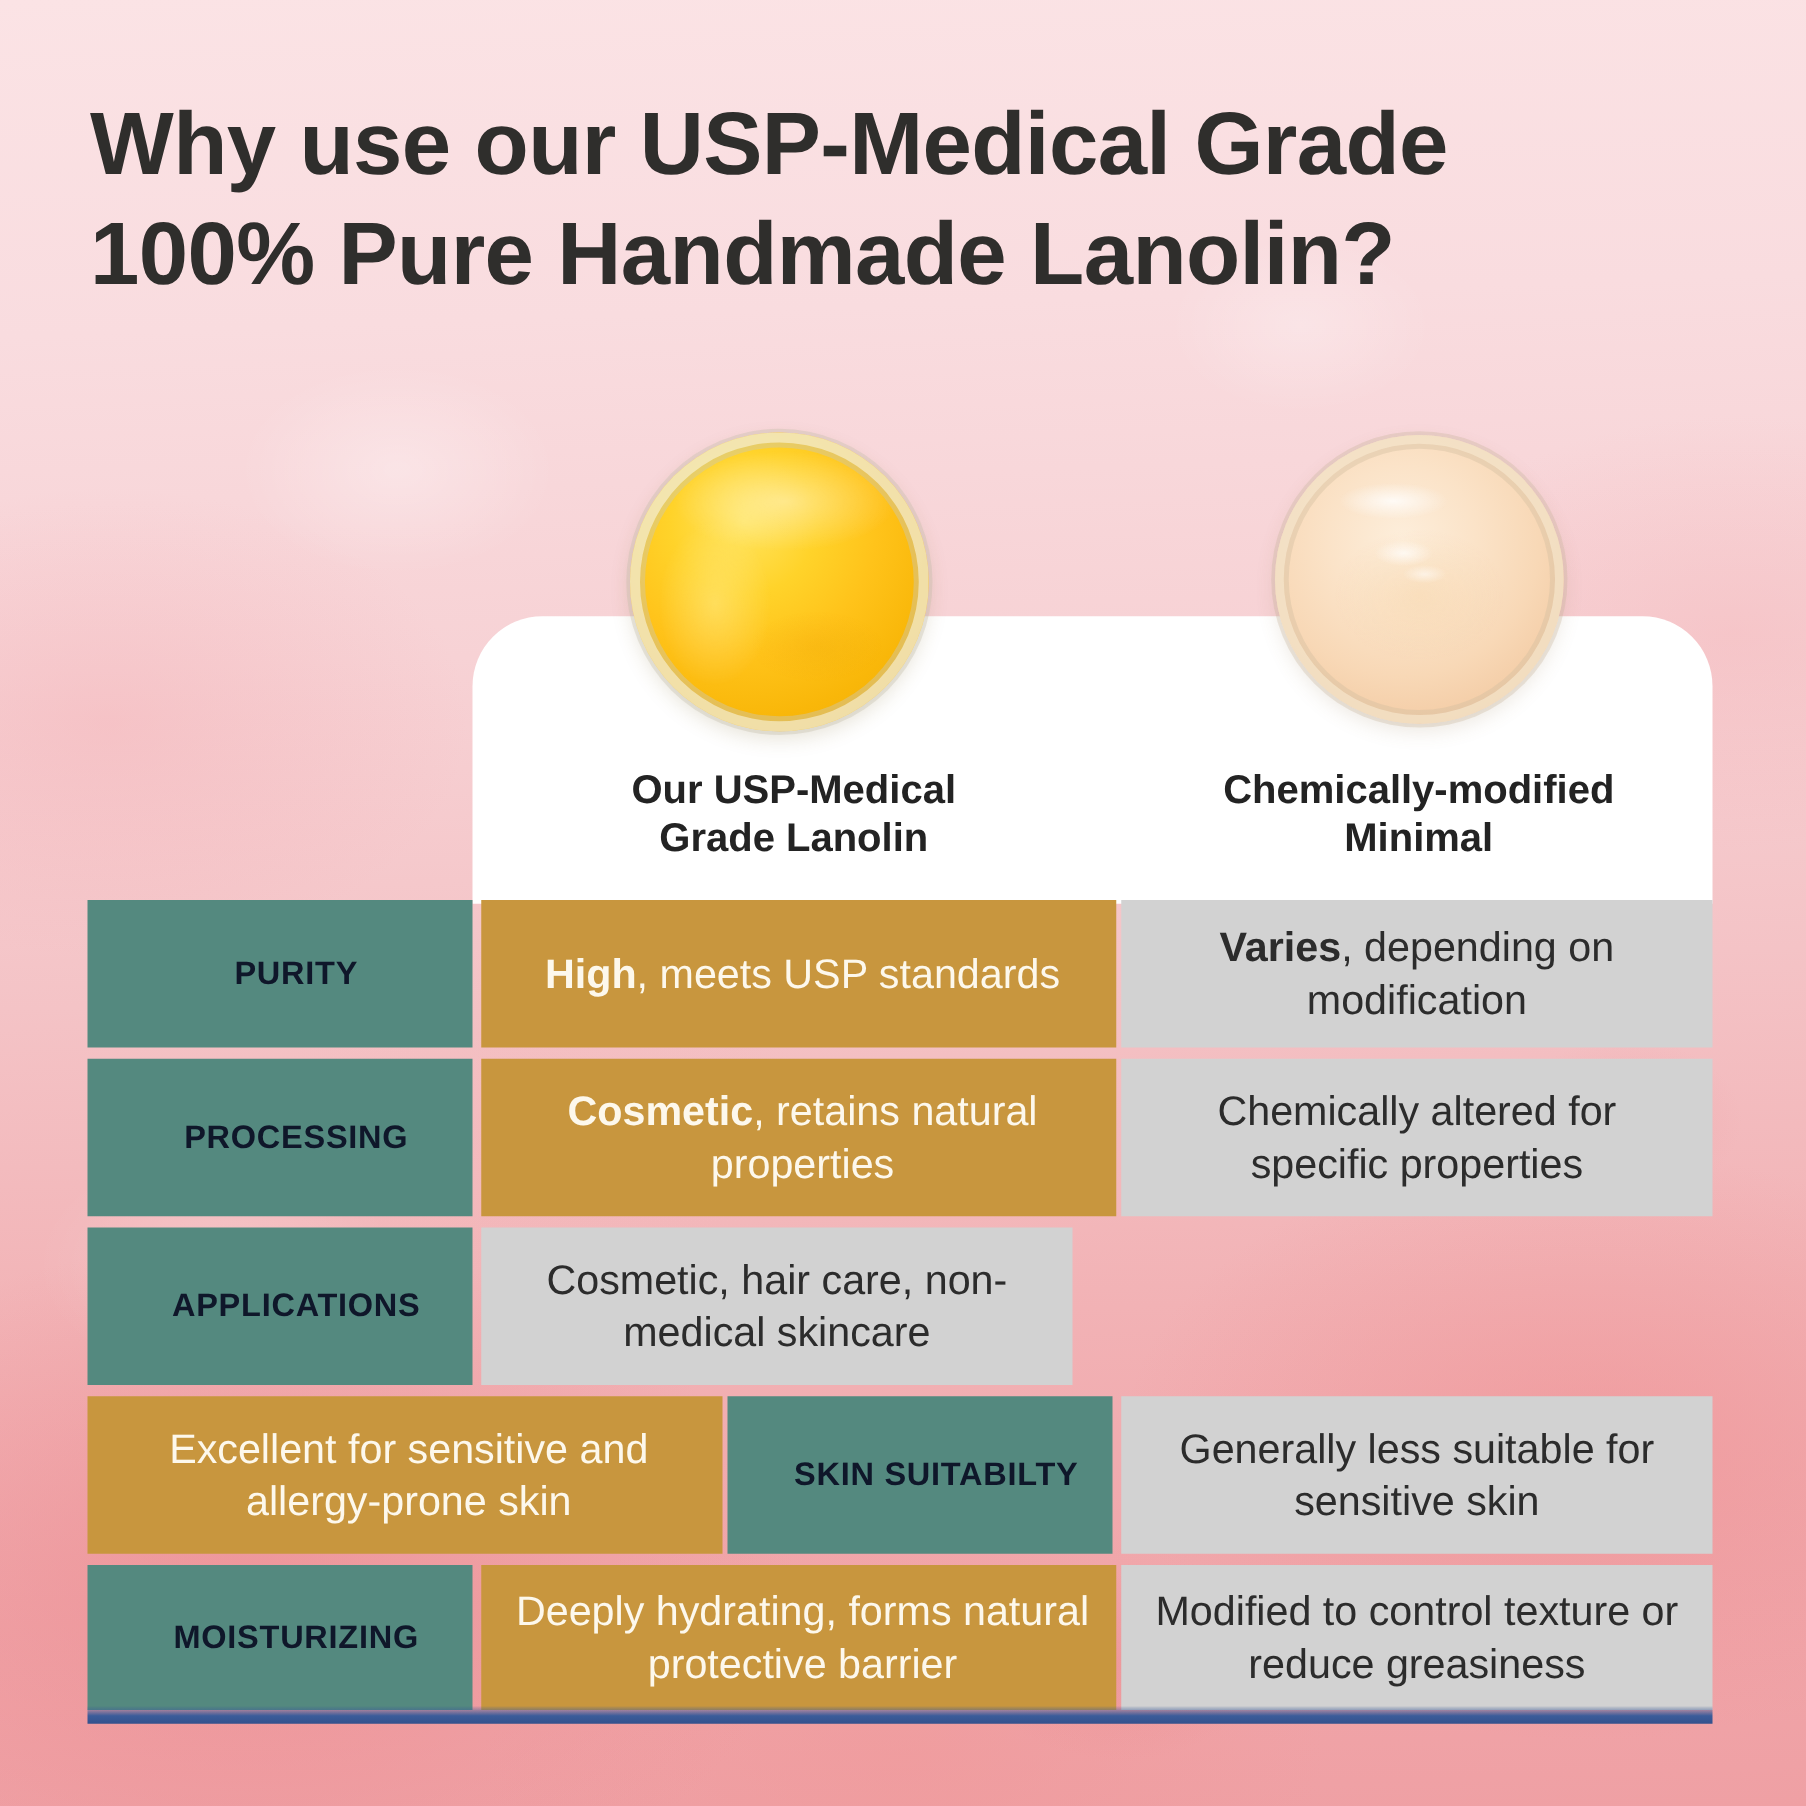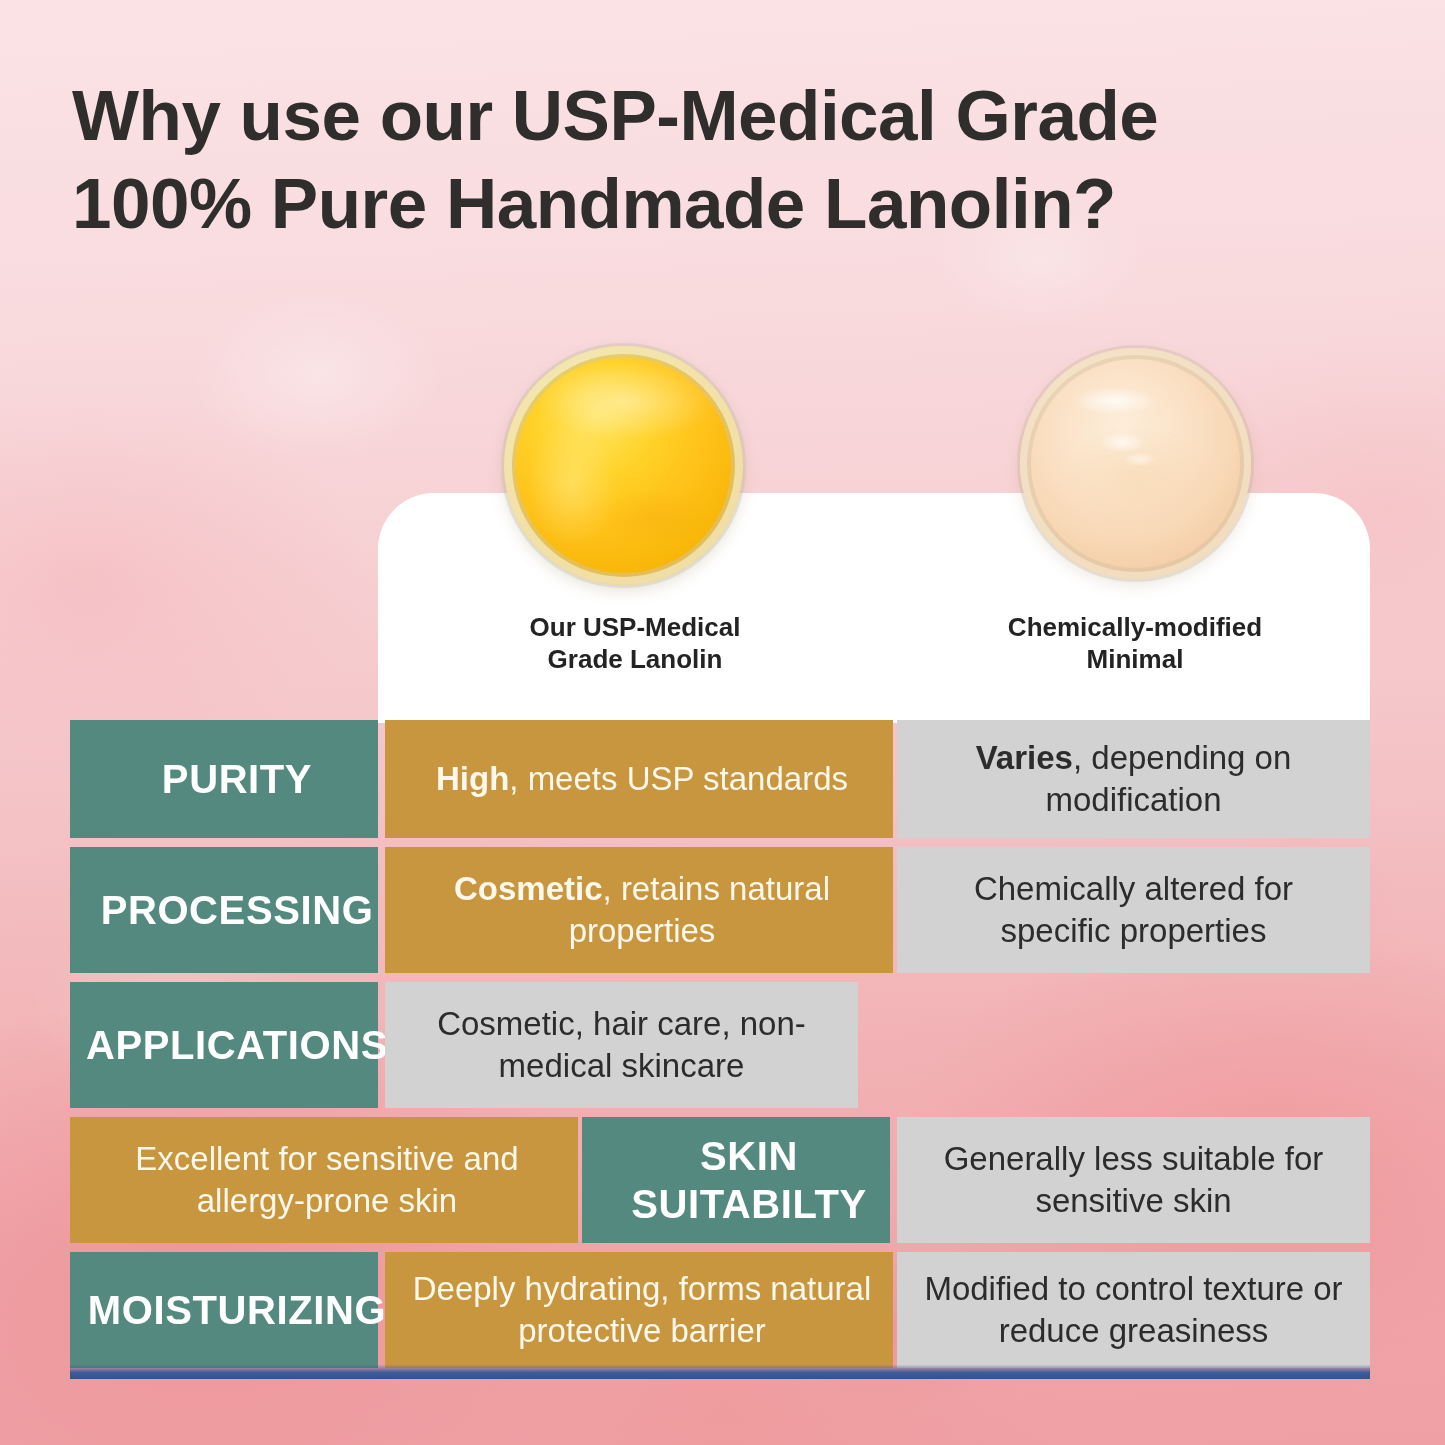--- a/index.html
+++ b/index.html
@@ -111,21 +111,21 @@
       radial-gradient(ellipse 30% 10% at 40% 20%, rgba(255,255,255,0.80) 0%, rgba(255,255,255,0) 70%),
       radial-gradient(ellipse 16% 7% at 44% 40%, rgba(255,255,255,0.70) 0%, rgba(255,255,255,0) 70%),
       radial-gradient(ellipse 12% 5% at 52% 48%, rgba(255,255,255,0.55) 0%, rgba(255,255,255,0) 70%),
       radial-gradient(ellipse 44% 34% at 50% 56%, rgba(247,214,170,0.45) 0%, rgba(247,214,170,0) 74%);
   }
 
   
   .col-header {
     position:absolute;
     top:612px;
-    font-size:26px;
+    font-size:32px;
     font-weight:bold;
     line-height:1.22;
     text-align:center;
     color:#232323;
     z-index:5;
   }
   #header-ours { left:400px; width:470px; }
   #header-chem { left:900px; width:470px; }
 
   
@@ -143,22 +143,22 @@
   .cell {
     display:flex;
     align-items:center;
     justify-content:center;
     text-align:center;
     padding:6px 16px;
   }
   .cell-label {
     width:308px;
     background:#54897f;
-    color:#ffffff;
-    font-size:40px;
+    color:#0f172a;
+    font-size:26px;
     font-weight:bold;
     letter-spacing:0.6px;
     line-height:1.20;
     margin-right:7px;
     padding-left:42px;
   }
   .cell-ours {
     width:508px;
     background:#c8963e;
     color:#fdf8ec;

